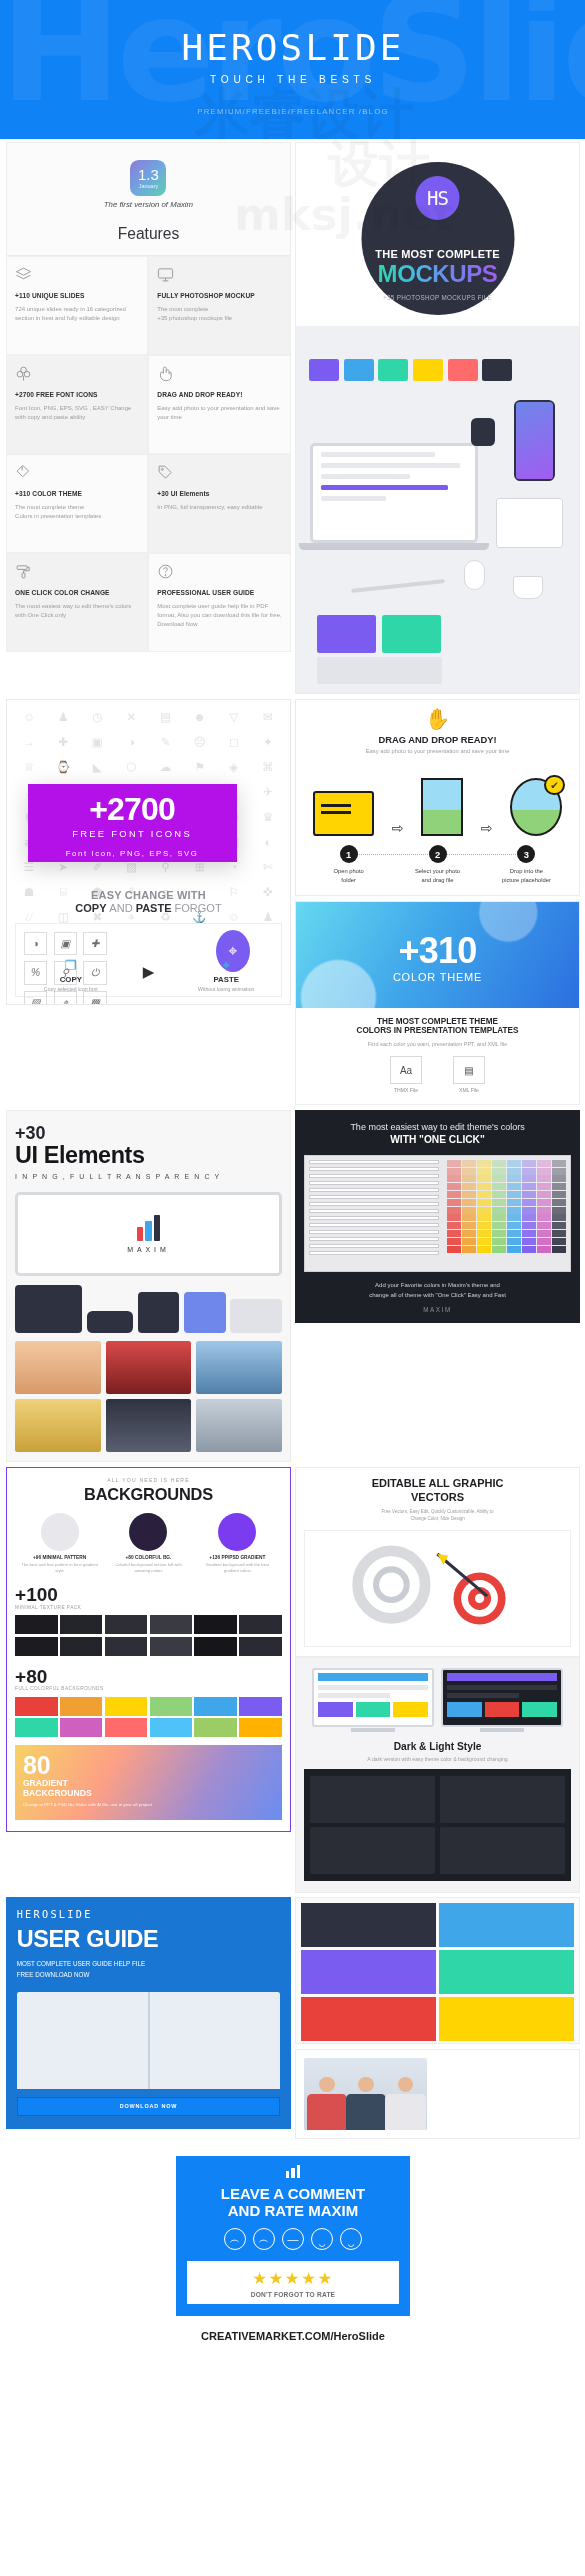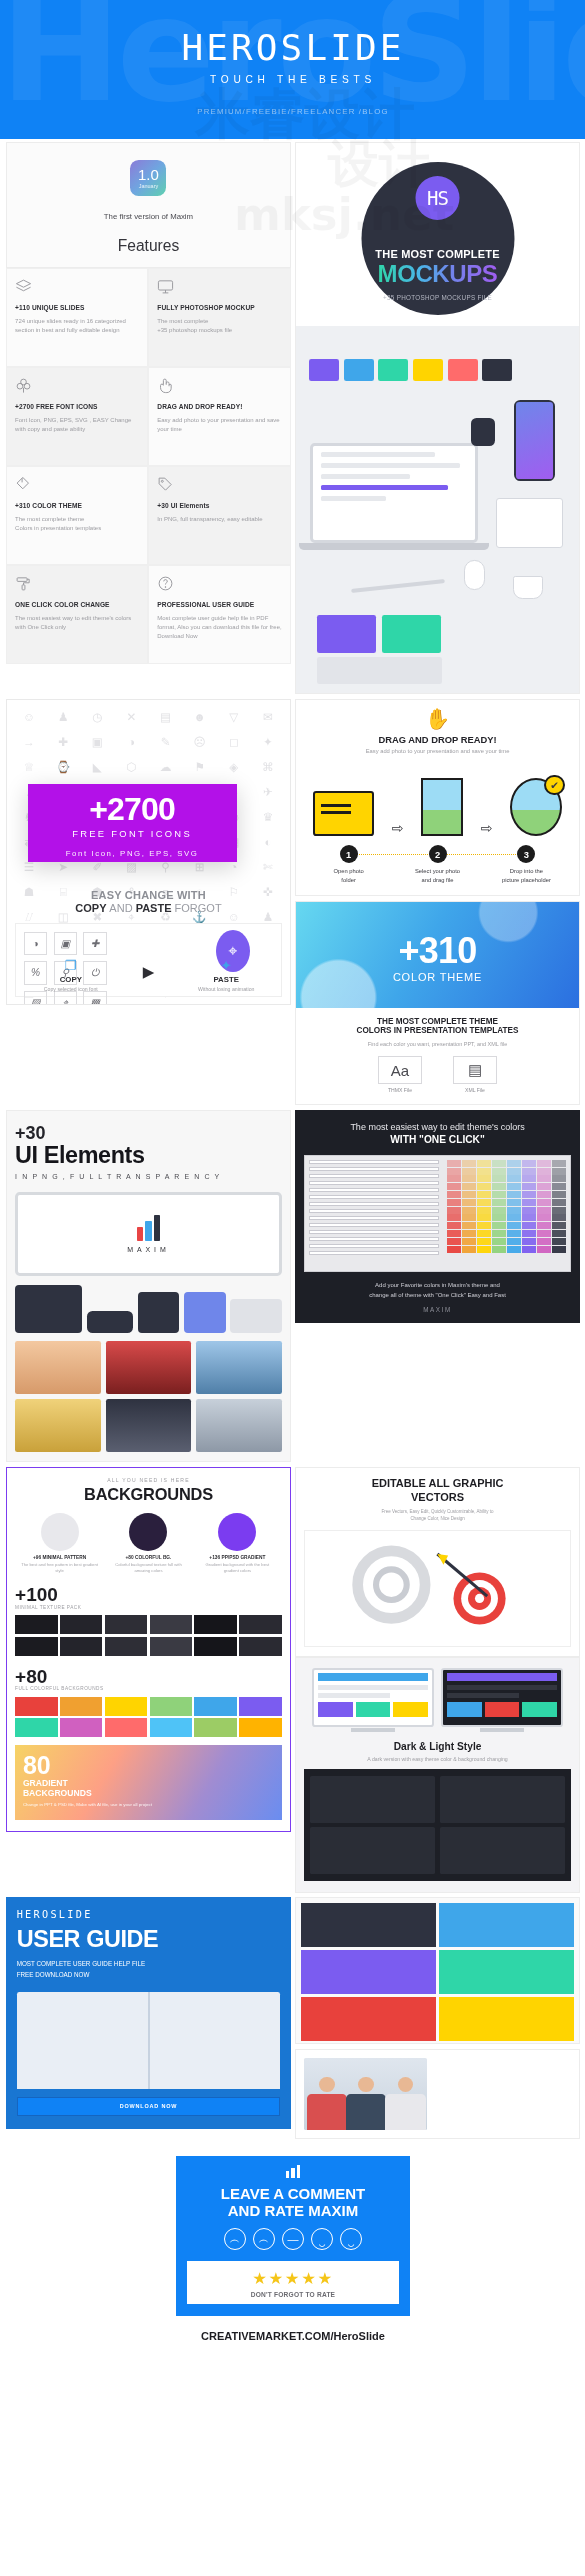--- a/index.html
+++ b/index.html
@@ -49,21 +49,21 @@
 
   
   .version-card { background:#fbfbfb; border:0.8px solid #ececec; padding:17px 7.8px 12.5px; text-align:center; }
   .ver-badge {
     width:36px; height:36px; border-radius:8.6px; margin:0 auto;
     background:linear-gradient(135deg,#8b7bd8 0%, #6fa6e0 50%, #5fd0b0 100%);
     color:#fff; display:flex; flex-direction:column; align-items:center; justify-content:center;
   }
   .ver-num { font-size:15px; font-weight:300; line-height:1; }
   .ver-month { font-size:5.5px; opacity:.85; margin-top:0.8px; }
-  .ver-sub { font-size:7.8px; color:#4a4a50; margin-top:16px; }
+  .ver-sub { font-size:7.8px; color:#4a4a50; margin-top:4px;font-style:italic; }
   .features-title { font-size:15.6px; font-weight:400; color:#35353b; margin-top:15.6px; }
 
   .feat-grid { display:grid; grid-template-columns:1fr 1fr; }
   .feat-cell { padding:8.6px 7.8px 9.4px; min-height:99px; border:0.8px solid #efefef; }
   .feat-cell.alt { background:#f2f2f2; }
   .feat-cell.lite { background:#fbfbfb; }
   .feat-ico { width:17px; height:17px; color:#9a9a9f; margin-bottom:9.4px; }
   .feat-ico svg { width:100%; height:100%; display:block; }
   .feat-h { font-size:6.6px; font-weight:bold; color:#2e2e33; letter-spacing:0.1px; }
   .feat-p { font-size:6px; color:#9d9da2; line-height:1.55; margin-top:5.5px; }
@@ -161,21 +161,21 @@
      radial-gradient(circle at 15% 90%, rgba(255,255,255,.45) 0 14%, transparent 15%),
      radial-gradient(circle at 75% 10%, rgba(255,255,255,.3) 0 12%, transparent 13%); }
   .ct-num { position:absolute; left:0; right:0; top:28px; text-align:center; font-size:36px; font-weight:bold; color:#fff; z-index:3; letter-spacing:-0.8px; }
   .ct-sub { position:absolute; left:0; right:0; top:69px; text-align:center; font-size:11px; color:#fff; z-index:3; letter-spacing:0.8px; }
   .ct-cap { padding:9.4px 7.8px 11px; text-align:center; }
   .ct-c1 { font-size:8.2px; font-weight:bold; color:#24242a; }
   .ct-c2 { font-size:8.2px; font-weight:bold; color:#24242a; }
   .ct-c3 { font-size:5.5px; color:#9d9da2; margin-top:5.5px; }
   .ct-files { display:flex; justify-content:center; gap:31px; margin-top:9.4px; align-items:center; }
   .fbox { text-align:center; font-size:5.1px; color:#8e8e94; }
-  .fbox .fi { width:44px; height:28px; border:0.8px solid #d9d9dd; margin:0 auto 3.1px; display:flex; align-items:center; justify-content:center; font-size:15px; color:#4a4a50; }
+  .fbox .fi { width:32px; height:28px; border:0.8px solid #d9d9dd; margin:0 auto 3.1px; display:flex; align-items:center; justify-content:center; font-size:10px; color:#4a4a50; }
 
   
   .ui-panel { background:#f7f7f7; border:0.8px solid #ececec; padding:12.5px 7.8px 9.4px; position:relative; }
   .ui-30 { font-size:18px; font-weight:bold; color:#24242a; line-height:1; }
   .ui-h { font-size:23.4px; font-weight:bold; color:#15151a; letter-spacing:-0.4px; line-height:1.05; margin-top:1.6px; }
   .ui-s { font-size:7px; color:#4a4a50; letter-spacing:1.6px; margin-top:4.7px; }
   .ui-mock { margin-top:12.5px; }
   .ui-laptop { width:100%; height:84px; background:#fff; border:3.1px solid #d7dade; border-radius:4.7px; display:flex; align-items:center; justify-content:center; }
   .maxim-logo { display:flex; flex-direction:column; align-items:center; }
   .maxim-bars { display:flex; gap:2.3px; align-items:flex-end; }
@@ -281,21 +281,21 @@
   </div>
 
   <div class="wm" style="left:234px;top:188px;font-size:45px;">mksj.net</div>
   <div class="wm" style="left:195px;top:78px;font-size:55px;">米睿设计</div>
   <div class="wm" style="left:328px;top:130px;font-size:51px;">设计</div>
 
   <div class="row" style="margin-top:3.1px;">
     <div class="col">
       <div class="version-card">
         <div class="ver-badge">
-          <div class="ver-num">1.0</div>
+          <div class="ver-num">1.3</div>
           <div class="ver-month">January</div>
         </div>
         <div class="ver-sub">The first version of Maxim</div>
         <div class="features-title">Features</div>
       </div>
       <div class="feat-grid" id="feat-grid">
           <div class="feat-cell lite">
             <div class="feat-ico">
               <svg viewBox="0 0 24 24" fill="none" stroke="currentColor" stroke-width="1.4">
                 <path d="M12 3 2 8l10 5 10-5-10-5z"></path>

